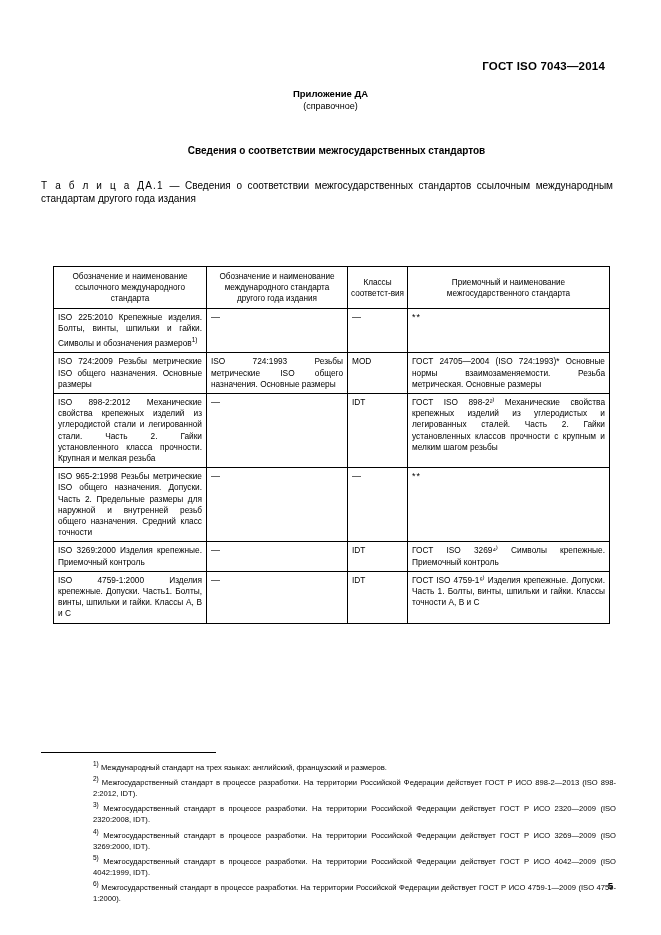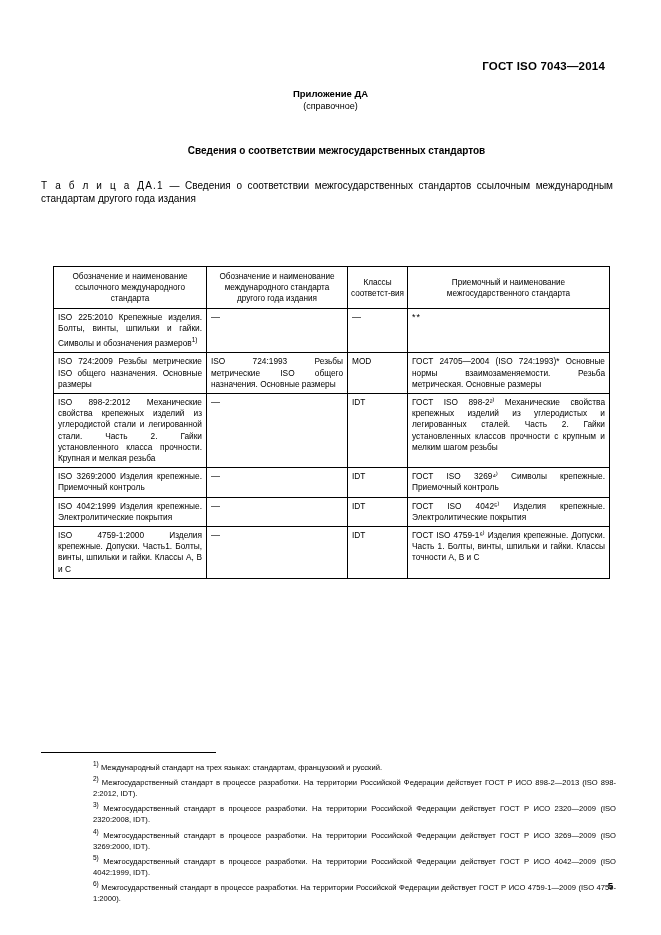--- a/index.html
+++ b/index.html
@@ -176,44 +176,44 @@
         <td class="cm">MOD</td>
         <td>ГОСТ 24705—2004 (ISO 724:1993)* Основные нормы взаимозаменяемости. Резьба метрическая. Основные размеры</td>
       </tr>
       <tr>
         <td>ISO 898-2:2012 Механические свойства крепежных изделий из углеродистой стали и легированной стали. Часть 2. Гайки установленного класса прочности. Крупная и мелкая резьба</td>
         <td class="cm dash">—</td>
         <td class="cm">IDT</td>
         <td>ГОСТ ISO 898-2²⁾ Механические свойства крепежных изделий из углеродистых и легированных сталей. Часть 2. Гайки установленных классов прочности с крупным и мелким шагом резьбы</td>
       </tr>
       <tr>
+        <td>ISO 965-2:1998 Резьбы метрические ISO общего назначения. Допуски. Часть 2. Предельные размеры для наружной и внутренней резьб общего назначения. Средний класс точности</td>
+        <td class="cm dash">—</td>
+        <td class="cm dash">—</td>
+        <td class="cm stars">**</td>
+      </tr>
+      <tr>
         <td>ISO 3269:2000 Изделия крепежные. Приемочный контроль</td>
         <td class="cm dash">—</td>
         <td class="cm">IDT</td>
         <td>ГОСТ ISO 3269⁴⁾ Символы крепежные. Приемочный контроль</td>
       </tr>
       <tr>
-        <td>ISO 4042:1999 Изделия крепежные. Электролитические покрытия</td>
-        <td class="cm dash">—</td>
-        <td class="cm">IDT</td>
-        <td>ГОСТ ISO 4042⁵⁾ Изделия крепежные. Электролитические покрытия</td>
-      </tr>
-      <tr>
         <td>ISO 4759-1:2000 Изделия крепежные. Допуски. Часть1. Болты, винты, шпильки и гайки. Классы A, B и C</td>
         <td class="cm dash">—</td>
         <td class="cm">IDT</td>
         <td>ГОСТ ISO 4759-1⁶⁾ Изделия крепежные. Допуски. Часть 1. Болты, винты, шпильки и гайки. Классы точности A, B и C</td>
       </tr>
     </tbody>
   </table>
 
   <div class="footnote-rule"></div>
 
   <div class="footnotes">
-    <p class="fn fn-first"><span class="num">1)</span> <span class="fn-body">Международный стандарт на трех языках: стандартам, французский и русский.</span></p>
+    <p class="fn fn-first"><span class="num">1)</span> <span class="fn-body">Международный стандарт на трех языках: английский, французский и размеров.</span></p>
     <p class="fn fn-first"><span class="num">2)</span> <span class="fn-body">Межгосударственный стандарт в процессе разработки. На территории Российской Федерации действует ГОСТ Р ИСО 898-2—2013 (ISO 898-2:2012, IDT).</span></p>
     <p class="fn fn-first"><span class="num">3)</span> <span class="fn-body">Межгосударственный стандарт в процессе разработки. На территории Российской Федерации действует ГОСТ Р ИСО 2320—2009 (ISO 2320:2008, IDT).</span></p>
     <p class="fn fn-first"><span class="num">4)</span> <span class="fn-body">Межгосударственный стандарт в процессе разработки. На территории Российской Федерации действует ГОСТ Р ИСО 3269—2009 (ISO 3269:2000, IDT).</span></p>
     <p class="fn fn-first"><span class="num">5)</span> <span class="fn-body">Межгосударственный стандарт в процессе разработки. На территории Российской Федерации действует ГОСТ Р ИСО 4042—2009 (ISO 4042:1999, IDT).</span></p>
     <p class="fn fn-first"><span class="num">6)</span> <span class="fn-body">Межгосударственный стандарт в процессе разработки. На территории Российской Федерации действует ГОСТ Р ИСО 4759-1—2009 (ISO 4759-1:2000).</span></p>
   </div>
 
   <div class="pageno">5</div>
 
 </div>

